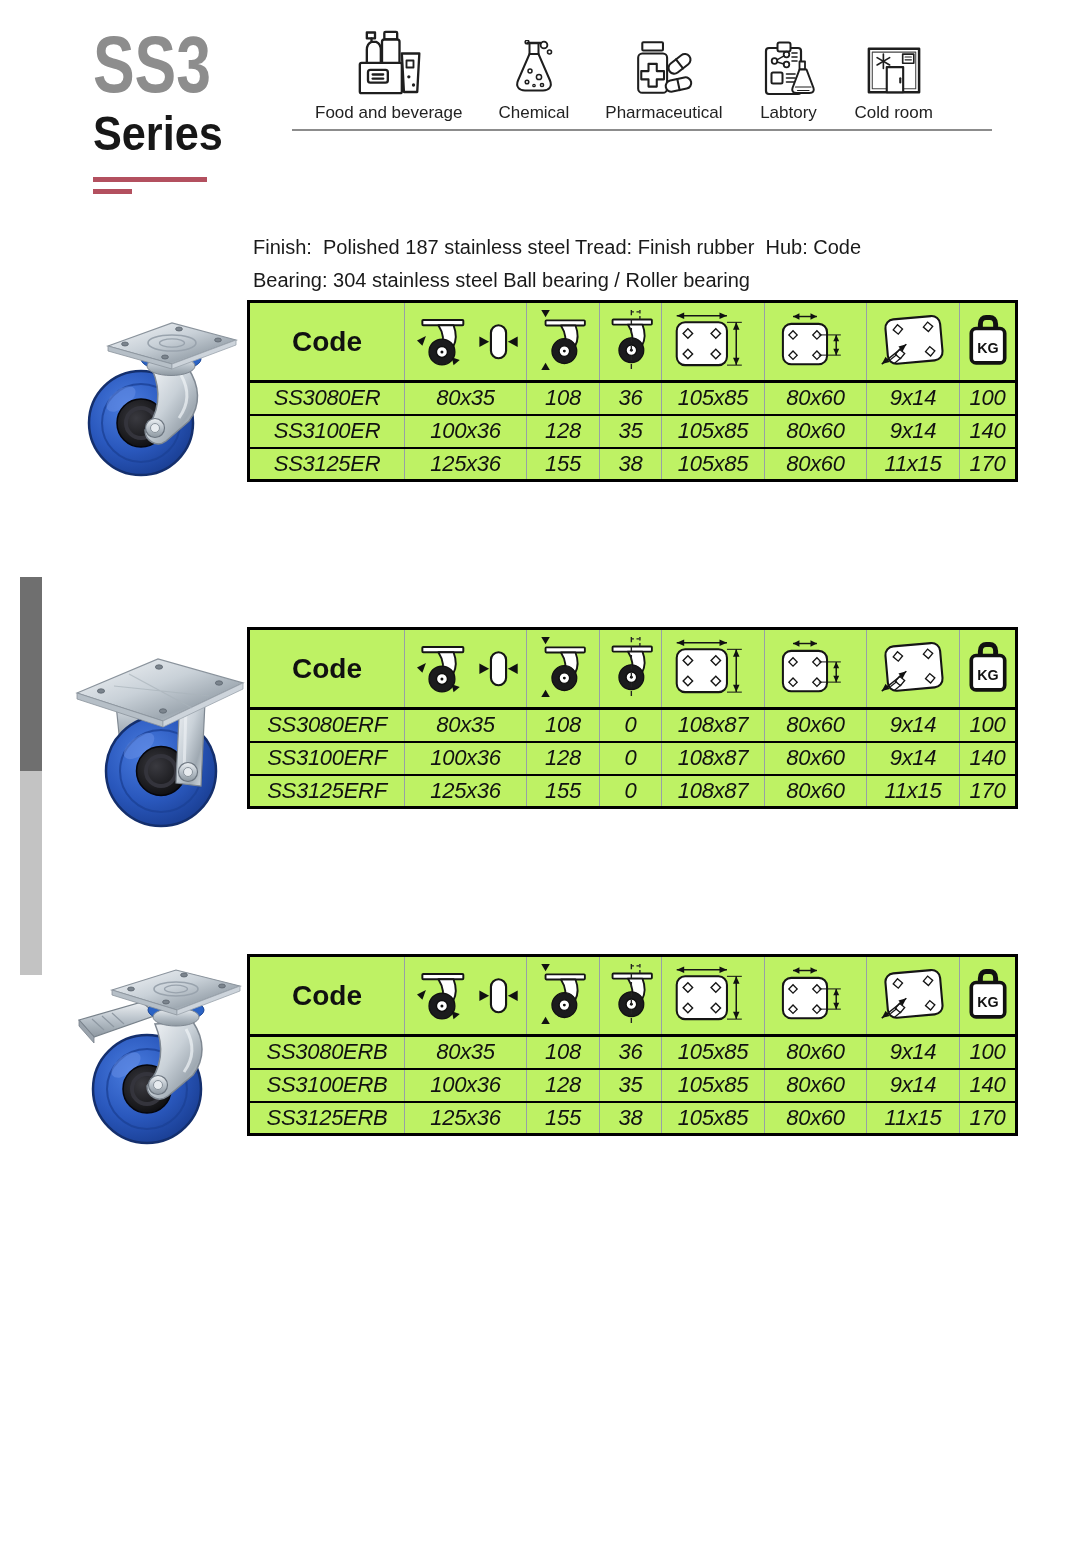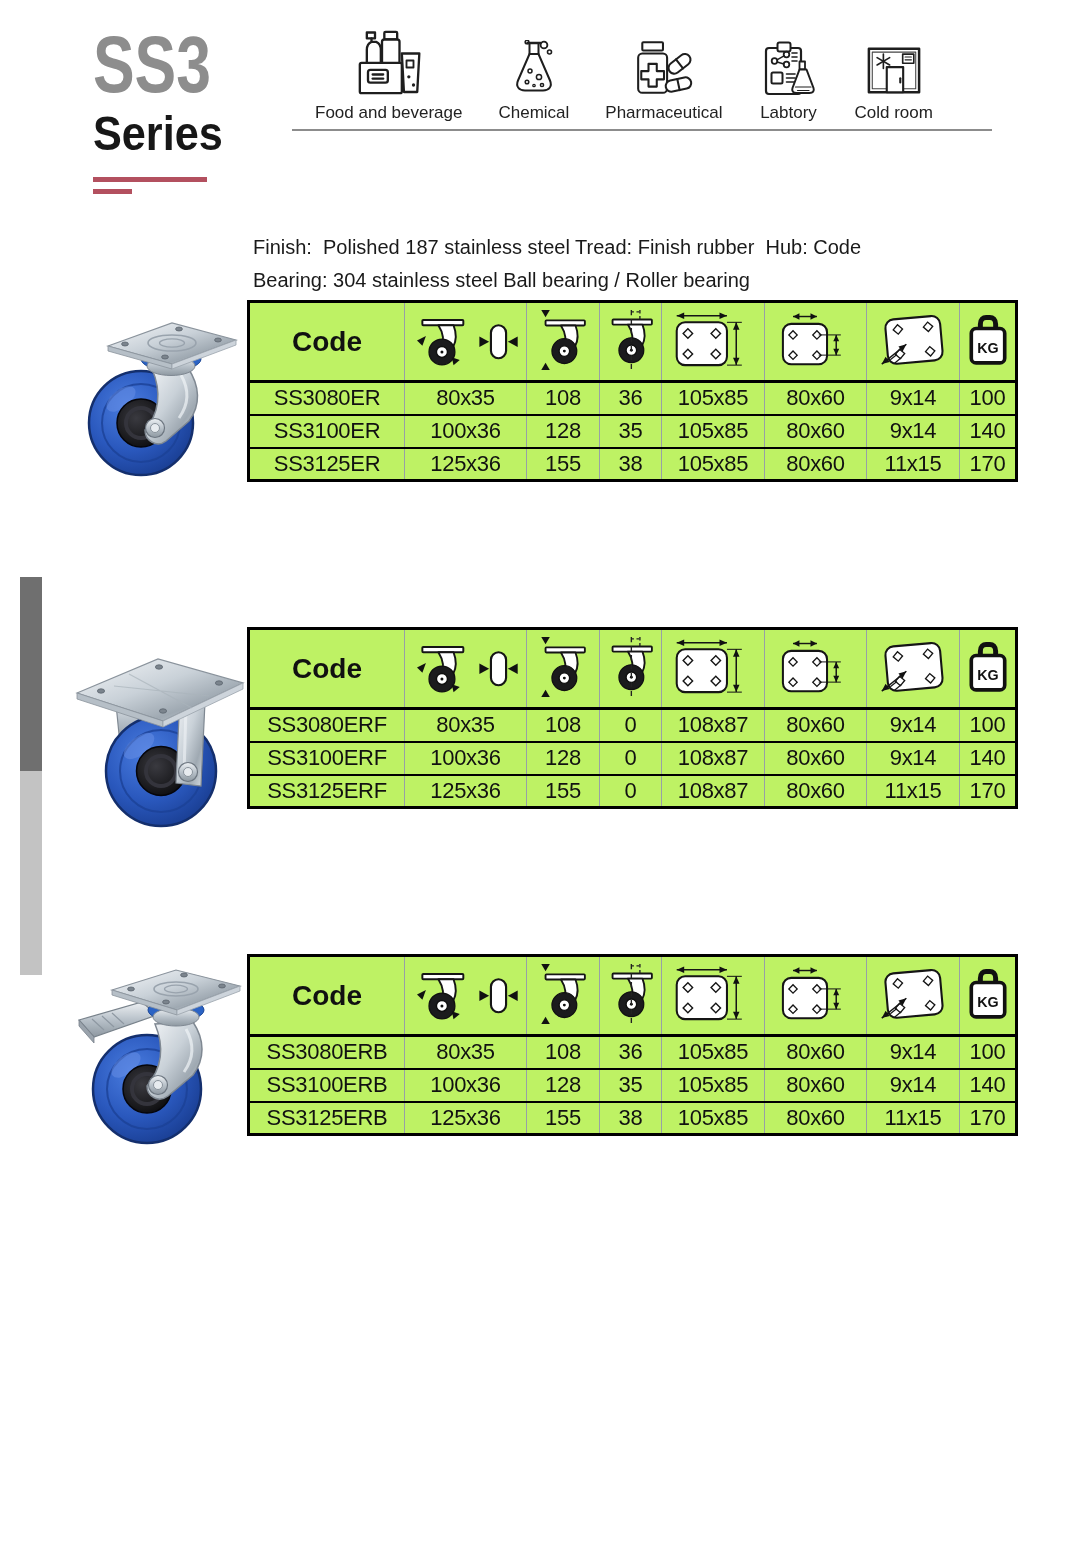--- a/index.html
+++ b/index.html
@@ -32,21 +32,21 @@
   .specs{position:absolute;left:233px;top:231px;width:750px;font-size:20px;line-height:33px;
          white-space:pre-wrap;margin:0;}
   .specs b{font-weight:normal;}
 
   
   .spec-table{position:absolute;left:227px;border-collapse:collapse;table-layout:fixed;
               width:768px;background:#bef264;border:3px solid #000;}
   .spec-table th,.spec-table td{border-left:1.5px solid #98a0a6;padding:0;text-align:center;
               vertical-align:middle;overflow:hidden;}
   .spec-table thead tr{height:80px;border-bottom:3px solid #000;}
-  .spec-table tbody tr{height:33px;border-top:2.5px solid #000;}
+  .spec-table tbody tr{height:33px;border-top:2.5px solid #000;font-style:italic;}
   .spec-table td{font-size:22px;letter-spacing:-0.3px;color:#111;}
   .code-cell{font-size:28px;font-weight:bold;color:#111;}
   .kg-label{font-family:"Liberation Sans",sans-serif;font-weight:bold;font-size:15px;fill:#111;}
   #table-swivel{top:300px;} #table-fixed{top:627px;} #table-brake{top:954px;}
 
   
   .figure{position:absolute;}
   #fig-swivel{left:55px;top:302px;} #fig-fixed{left:44px;top:634px;} #fig-brake{left:27px;top:958px;}
 </style>
 </head>

